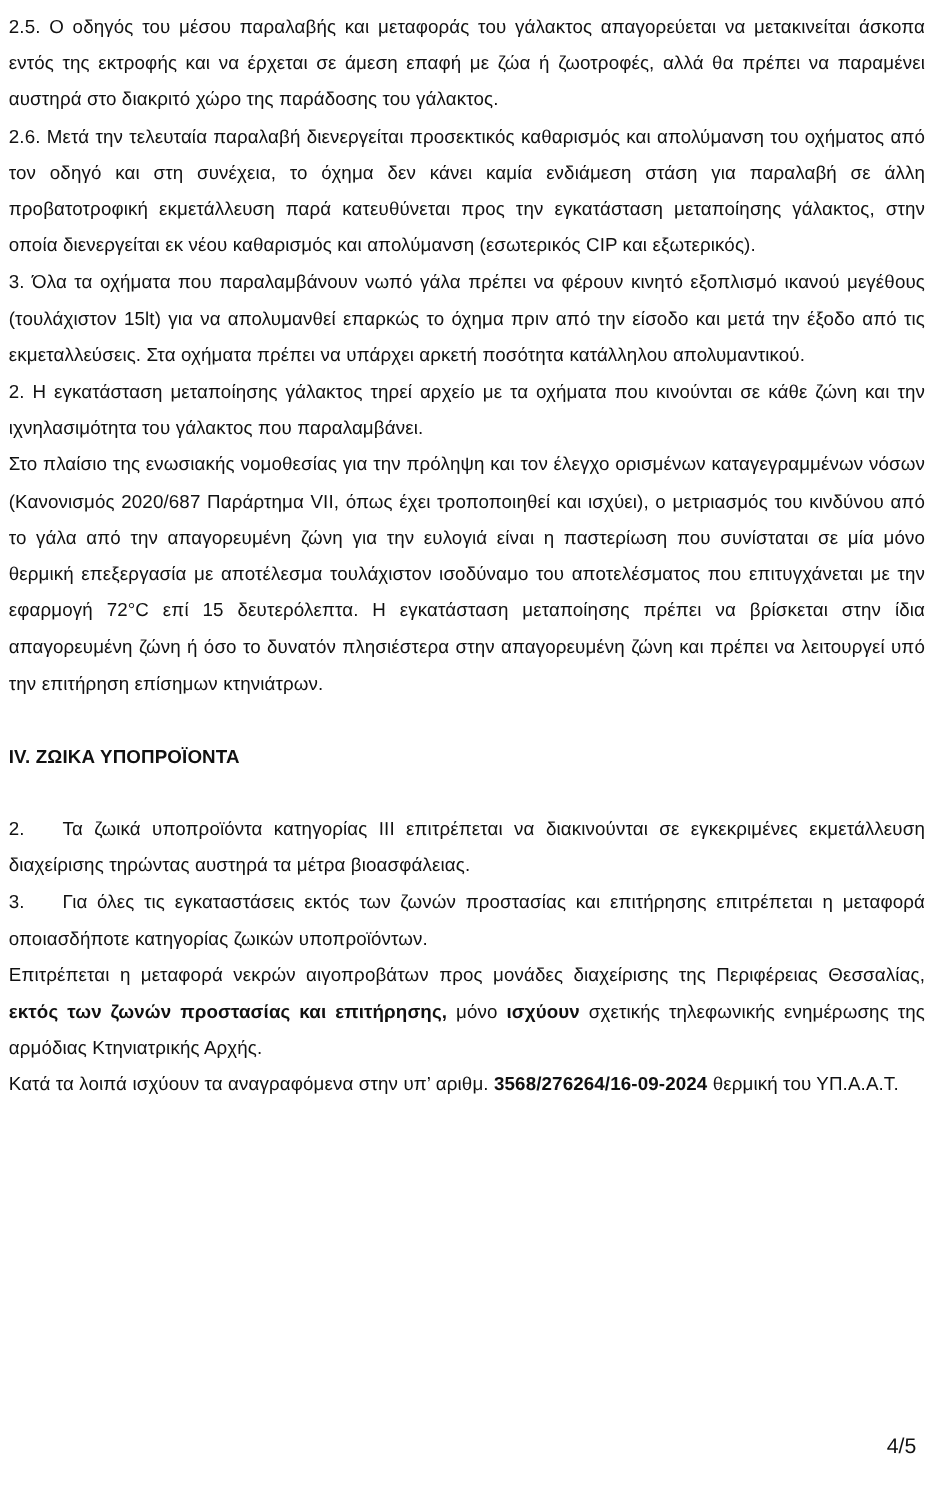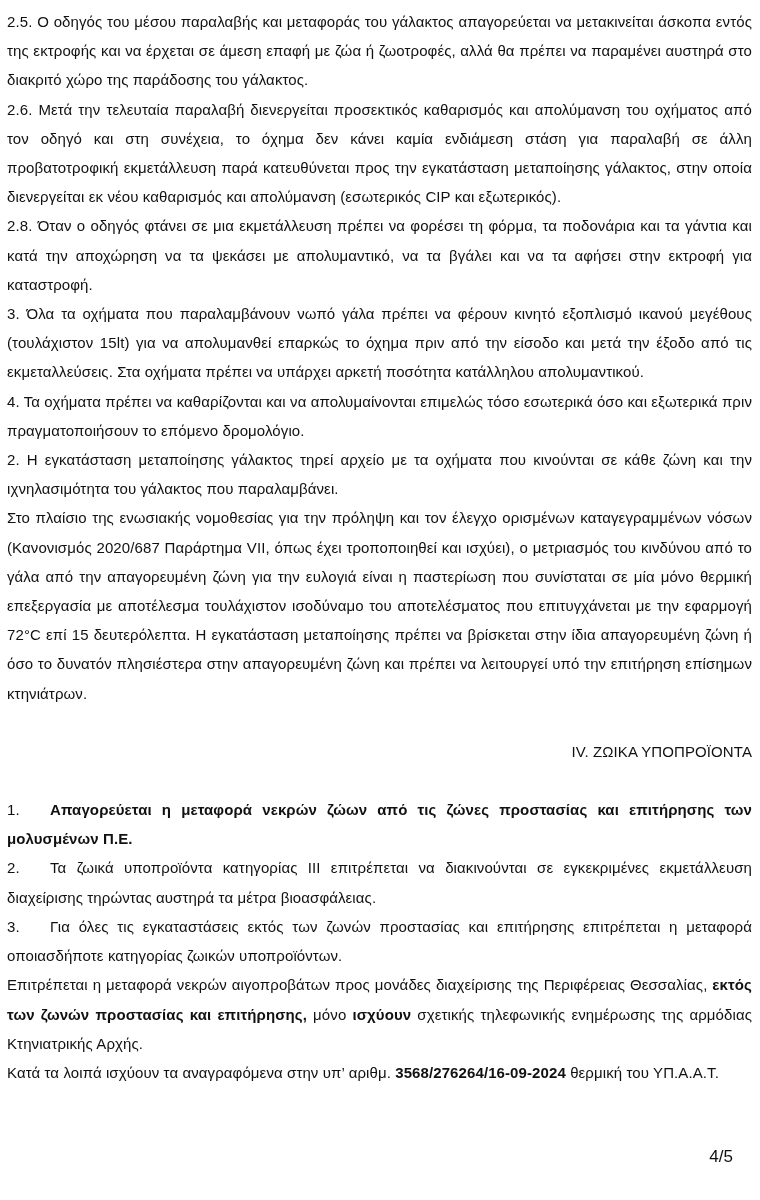--- a/index.html
+++ b/index.html
@@ -12,38 +12,38 @@
     height: 1200px;
     position: relative;
     overflow: hidden;
     font-family: "Liberation Sans", sans-serif;
     color: #111111;
   }
   .doc-body {
     position: absolute;
     top: 7px;
     left: 7px;
-    right: 8px;
+    right: 20px;
     font-size: 15px;
     line-height: 29.2px;
     letter-spacing: 0.1px;
   }
   .para {
     margin: 0;
     text-align: justify;
   }
   .para.single-line {
     text-align: left;
   }
   .section-heading {
-    margin: 29px 0 29px 16px;
+    margin: 29px 0 29px 0;
     font-size: 15px;
     line-height: 29.2px;
-    font-weight: normal;
-    text-align: right;
+    font-weight: bold;
+    text-align: left;
   }
   .item-number {
     display: inline-block;
     width: 43px;
     font-weight: normal;
   }
   .run-bold {
     font-weight: bold;
   }
   .page-number {
@@ -54,26 +54,23 @@
     line-height: 22px;
     color: #111111;
   }
 </style>
 </head>
 <body>
 
 <div class="doc-body">
     <p class="para"><span>2.5. Ο οδηγός του μέσου παραλαβής και μεταφοράς του γάλακτος απαγορεύεται να μετακινείται άσκοπα εντός της εκτροφής και να έρχεται σε άμεση επαφή με ζώα ή ζωοτροφές, αλλά θα πρέπει να παραμένει αυστηρά στο διακριτό χώρο της παράδοσης του γάλακτος.</span></p>
     <p class="para"><span>2.6. Μετά την τελευταία παραλαβή διενεργείται προσεκτικός καθαρισμός και απολύμανση του οχήματος από τον οδηγό και στη συνέχεια, το όχημα δεν κάνει καμία ενδιάμεση στάση για παραλαβή σε άλλη προβατοτροφική εκμετάλλευση παρά κατευθύνεται προς την εγκατάσταση μεταποίησης γάλακτος, στην οποία διενεργείται εκ νέου καθαρισμός και απολύμανση (εσωτερικός CIP και εξωτερικός).</span></p>
-    <p class="para"><span>2.8. Όταν ο οδηγός φτάνει σε μια εκμετάλλευση πρέπει να φορέσει τη φόρμα, τα ποδονάρια και τα γάντια και κατά την αποχώρηση να τα ψεκάσει με απολυμαντικό, να τα βγάλει και να τα αφήσει στην εκτροφή για καταστροφή.</span></p>
     <p class="para"><span>3. Όλα τα οχήματα που παραλαμβάνουν νωπό γάλα πρέπει να φέρουν κινητό εξοπλισμό ικανού μεγέθους (τουλάχιστον 15lt) για να απολυμανθεί επαρκώς το όχημα πριν από την είσοδο και μετά την έξοδο από τις εκμεταλλεύσεις. Στα οχήματα πρέπει να υπάρχει αρκετή ποσότητα κατάλληλου απολυμαντικού.</span></p>
-    <p class="para"><span>4. Τα οχήματα πρέπει να καθαρίζονται και να απολυμαίνονται επιμελώς τόσο εσωτερικά όσο και εξωτερικά πριν πραγματοποιήσουν το επόμενο δρομολόγιο.</span></p>
     <p class="para"><span>2. Η εγκατάσταση μεταποίησης γάλακτος τηρεί αρχείο με τα οχήματα που κινούνται σε κάθε ζώνη και την ιχνηλασιμότητα του γάλακτος που παραλαμβάνει.</span></p>
     <p class="para"><span>Στο πλαίσιο της ενωσιακής νομοθεσίας για την πρόληψη και τον έλεγχο ορισμένων καταγεγραμμένων νόσων (Κανονισμός 2020/687 Παράρτημα VII, όπως έχει τροποποιηθεί και ισχύει), ο μετριασμός του κινδύνου από το γάλα από την απαγορευμένη ζώνη για την ευλογιά είναι η παστερίωση που συνίσταται σε μία μόνο θερμική επεξεργασία με αποτέλεσμα τουλάχιστον ισοδύναμο του αποτελέσματος που επιτυγχάνεται με την εφαρμογή 72°C επί 15 δευτερόλεπτα. Η εγκατάσταση μεταποίησης πρέπει να βρίσκεται στην ίδια απαγορευμένη ζώνη ή όσο το δυνατόν πλησιέστερα στην απαγορευμένη ζώνη και πρέπει να λειτουργεί υπό την επιτήρηση επίσημων κτηνιάτρων.</span></p>
     <div class="section-heading">IV. ΖΩΙΚΑ ΥΠΟΠΡΟΪΟΝΤΑ</div>
-    <p class="para"><span class="item-number">1.</span><span class="run-bold">Απαγορεύεται η μεταφορά νεκρών ζώων από τις ζώνες προστασίας και επιτήρησης των μολυσμένων Π.Ε.</span></p>
     <p class="para"><span class="item-number">2.</span><span>Τα ζωικά υποπροϊόντα κατηγορίας III επιτρέπεται να διακινούνται σε εγκεκριμένες εκμετάλλευση διαχείρισης τηρώντας αυστηρά τα μέτρα βιοασφάλειας.</span></p>
     <p class="para"><span class="item-number">3.</span><span>Για όλες τις εγκαταστάσεις εκτός των ζωνών προστασίας και επιτήρησης επιτρέπεται η μεταφορά οποιασδήποτε κατηγορίας ζωικών υποπροϊόντων.</span></p>
     <p class="para"><span>Επιτρέπεται η μεταφορά νεκρών αιγοπροβάτων προς μονάδες διαχείρισης της Περιφέρειας Θεσσαλίας, </span><span class="run-bold">εκτός των ζωνών προστασίας και επιτήρησης,</span><span> μόνο </span><span class="run-bold">ισχύουν</span><span> σχετικής τηλεφωνικής ενημέρωσης της αρμόδιας Κτηνιατρικής Αρχής.</span></p>
     <p class="para single-line"><span>Κατά τα λοιπά ισχύουν τα αναγραφόμενα στην υπ’ αριθμ. </span><span class="run-bold">3568/276264/16-09-2024</span><span> θερμική του ΥΠ.Α.Α.Τ.</span></p>
   </div>
 
 <div class="page-number">4/5</div>
 
 </body></html>

